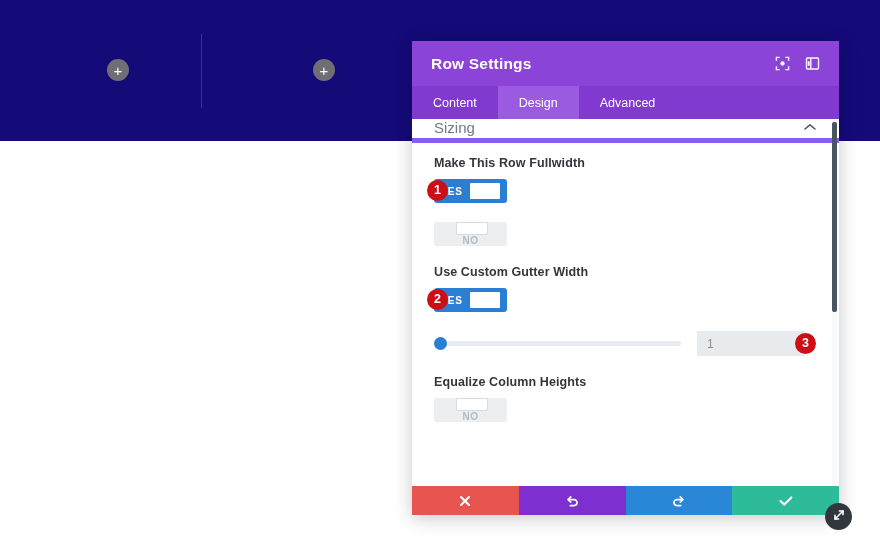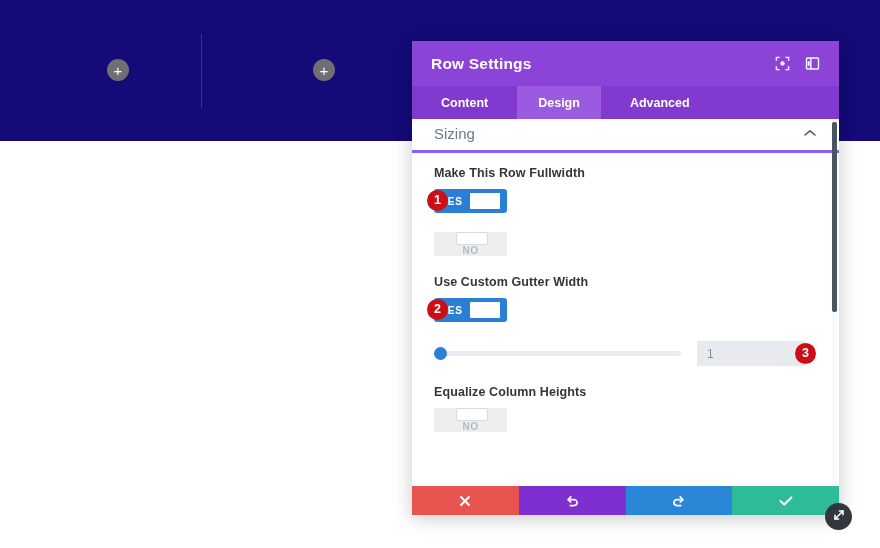--- a/index.html
+++ b/index.html
@@ -99,46 +99,45 @@
     display: flex;
     flex: 0 0 auto;
   }
   .modal-tab {
     height: 100%;
     display: flex;
     align-items: center;
     padding: 0 21px;
     color: #ffffff;
     font-size: 12.5px;
-    font-weight: bold;
+    font-weight: normal;
     cursor: pointer;
     white-space: nowrap;
-    margin-left: 8px;
   }
   .modal-tab.active { background: #9b5be0; }
 
   
   #modal-body {
     flex: 1 1 auto;
     position: relative;
     background: #ffffff;
     overflow: hidden;
   }
   #scroll-area {
     position: absolute;
     inset: 0;
     overflow: hidden;
   }
 
   .section-header {
-    height: 34px;
+    height: 24px;
     display: flex;
     align-items: center;
     padding: 0 22px 3px 22px;
-    border-bottom: 3px solid #8b5cf6;
+    border-bottom: 5px solid #8b5cf6;
   }
   .section-title {
     flex: 1 1 auto;
     font-size: 15px;
     color: #6a7b8c;
     font-weight: normal;
   }
   .chev {
     width: 14px;
     height: 14px;

